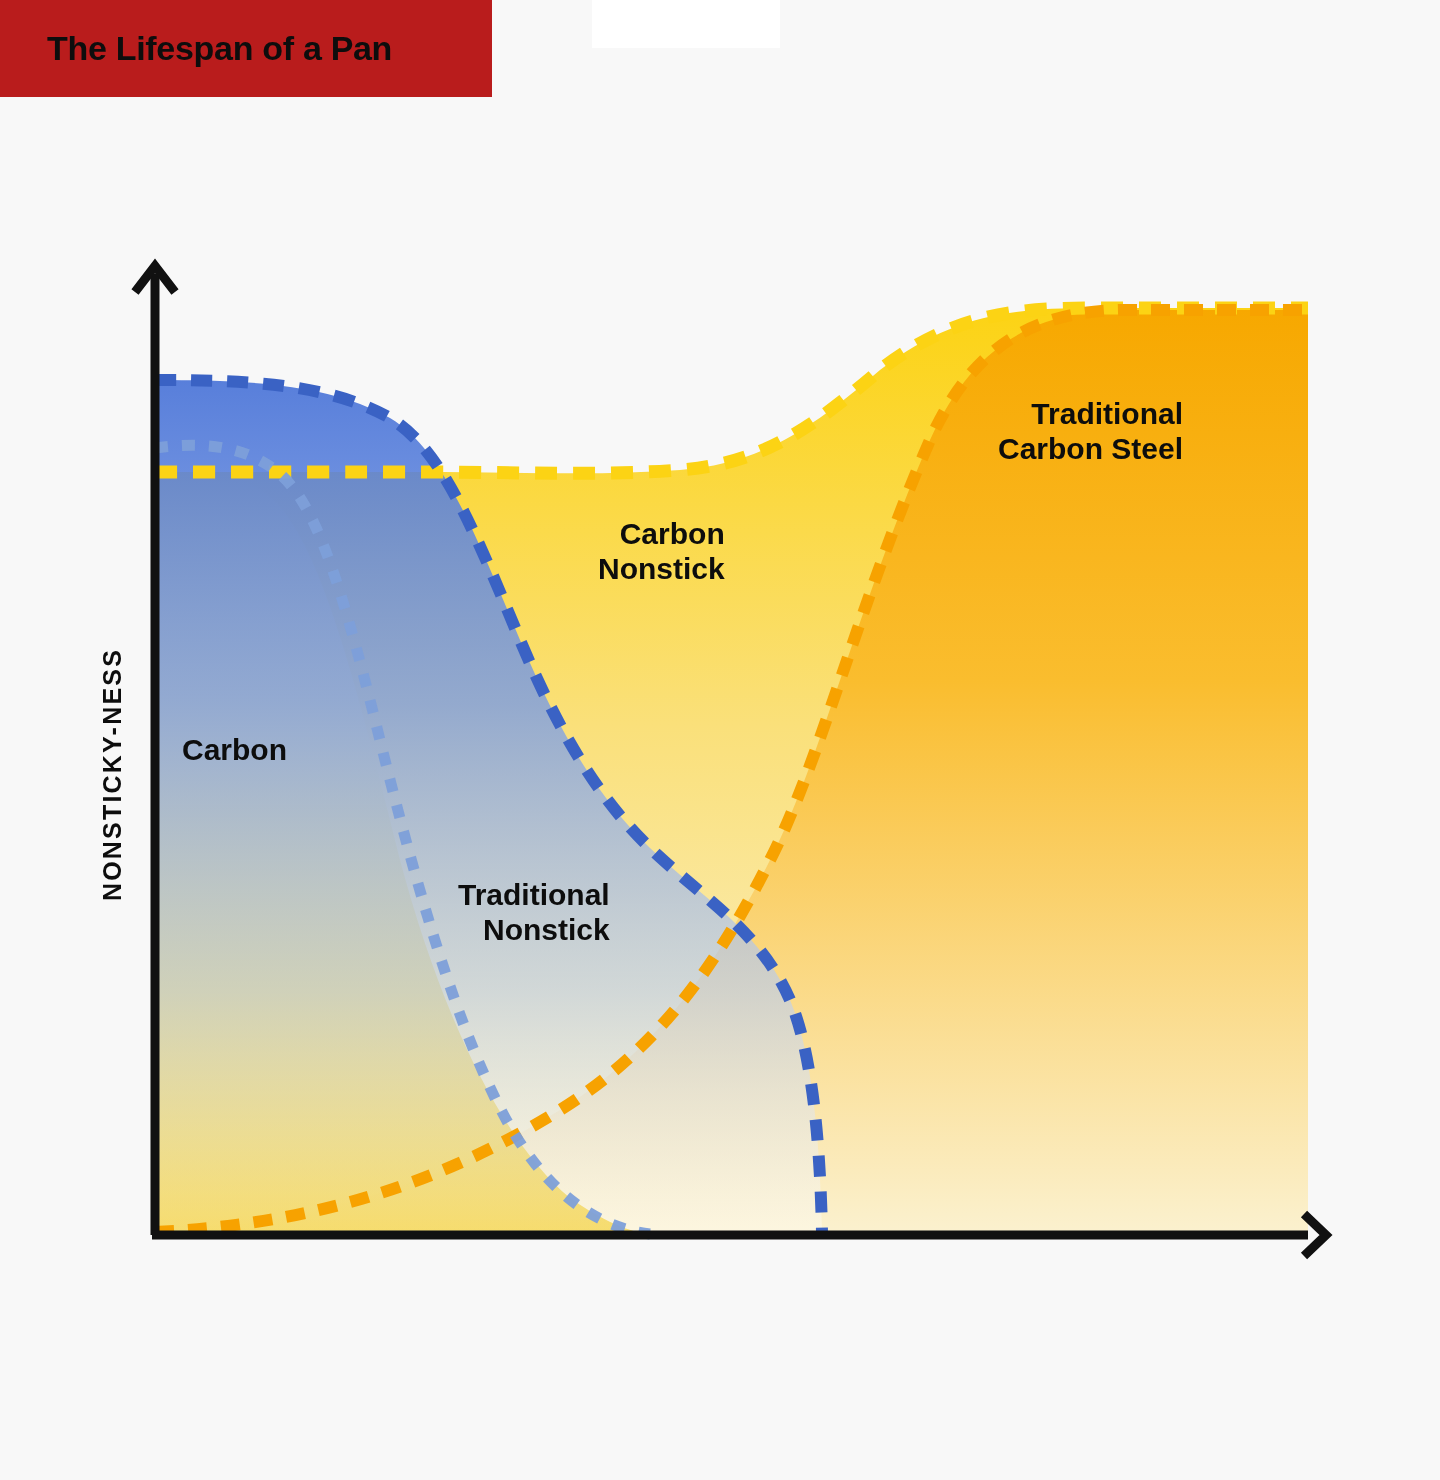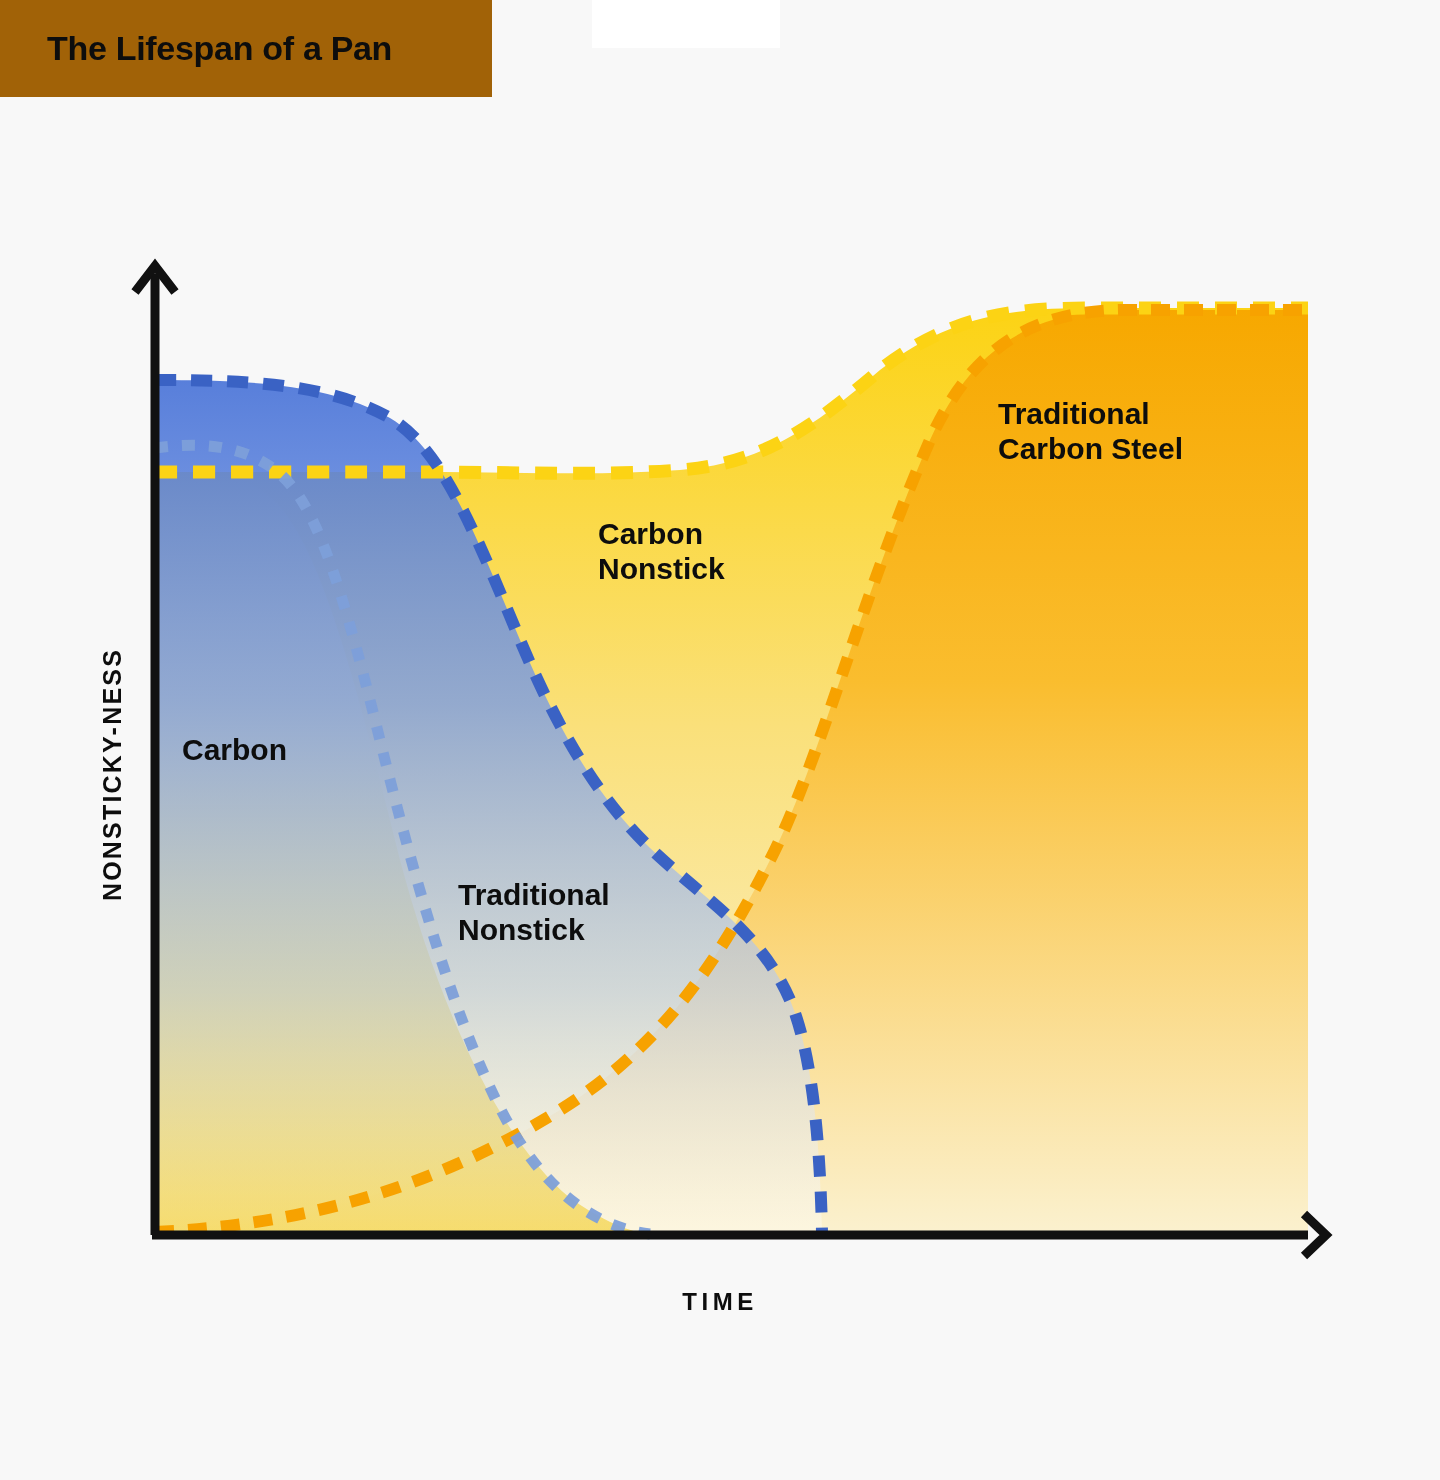--- a/index.html
+++ b/index.html
@@ -8,21 +8,21 @@
     background:#F8F8F8;
     font-family:"Liberation Sans", sans-serif;
     overflow:hidden;
   }
   #root { position:relative; width:1440px; height:1480px; background:#F8F8F8; }
 
   
   .title-banner {
     position:absolute; left:0; top:0;
     width:492px; height:97px;
-    background:#a16207;
+    background:#b91c1c;
     display:flex; align-items:center;
   }
   .title-text {
     margin-left:47px;
     font-size:34px; font-weight:bold; color:#0D0D0D;
     letter-spacing:-0.3px;
     white-space:nowrap;
   }
 
   
@@ -55,20 +55,21 @@
     font-size:24px; font-weight:bold; color:#0D0D0D;
     letter-spacing:4.5px;
   }
 
   
   .series-label {
     position:absolute;
     font-size:30px; font-weight:bold; color:#0D0D0D;
     line-height:1.17;
     white-space:pre-line;
+    text-align:right;
   }
   .label-carbon-steel   { left:998px; top:396px; }
   .label-carbon-nonstick{ left:598px; top:516px; }
   .label-trad-nonstick  { left:458px; top:877px; }
   .label-ceramic        { left:182px; top:732px; }
 </style>
 </head>
 <body>
 
 <div id="root">
@@ -170,21 +171,20 @@
                C 545,1196 600,1228 650,1234"></path>
 
       <line x1="155" y1="1235" x2="155" y2="274" stroke="#111111" stroke-width="9"></line>
       <path fill="none" stroke="#111111" stroke-width="9" stroke-linecap="butt" stroke-linejoin="miter" d="M135,292 L155,266 L175,292"></path>
 
       <line x1="152" y1="1235" x2="1308" y2="1235" stroke="#111111" stroke-width="9"></line>
       <path fill="none" stroke="#111111" stroke-width="9" stroke-linecap="butt" stroke-linejoin="miter" d="M1304,1214 L1326,1235 L1304,1256"></path>
     </svg>
 
     <div class="y-axis-label">NONSTICKY-NESS</div>
-    <div class="x-axis-label">TIME</div>
 
     <div class="series-label label-carbon-steel">Traditional
 Carbon Steel</div>
 
     <div class="series-label label-carbon-nonstick">Carbon
 Nonstick</div>
 
     <div class="series-label label-trad-nonstick">Traditional
 Nonstick</div>
 

